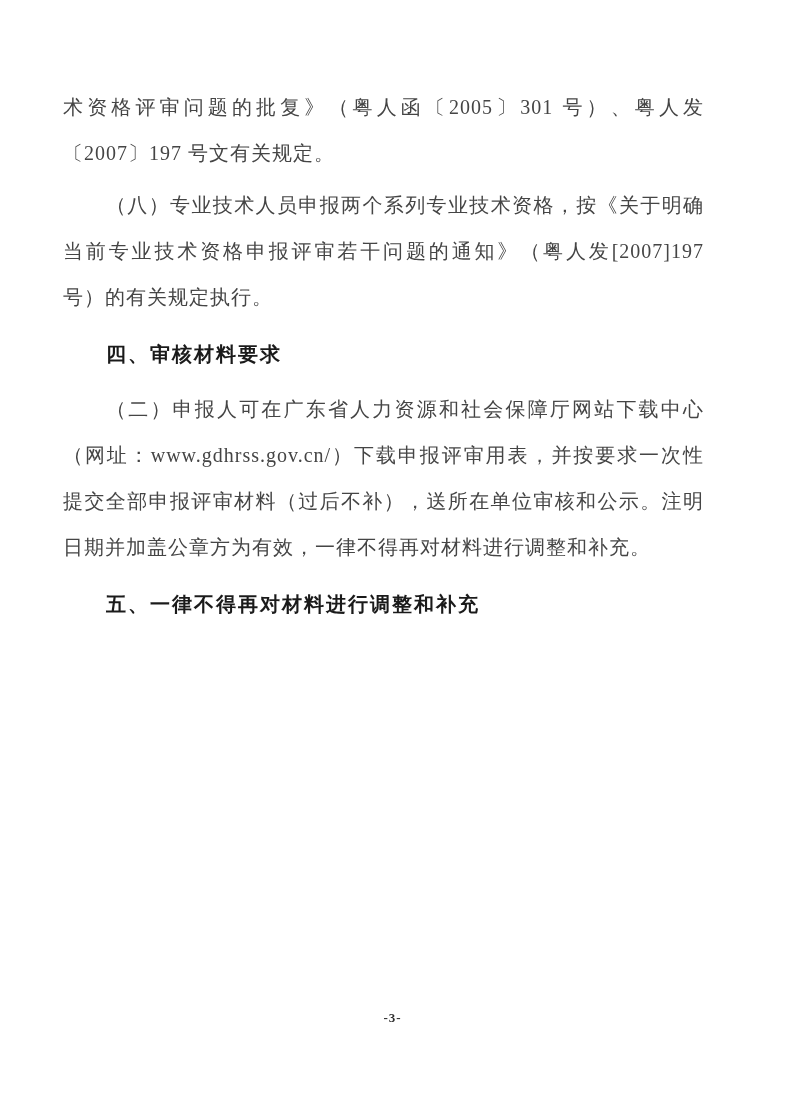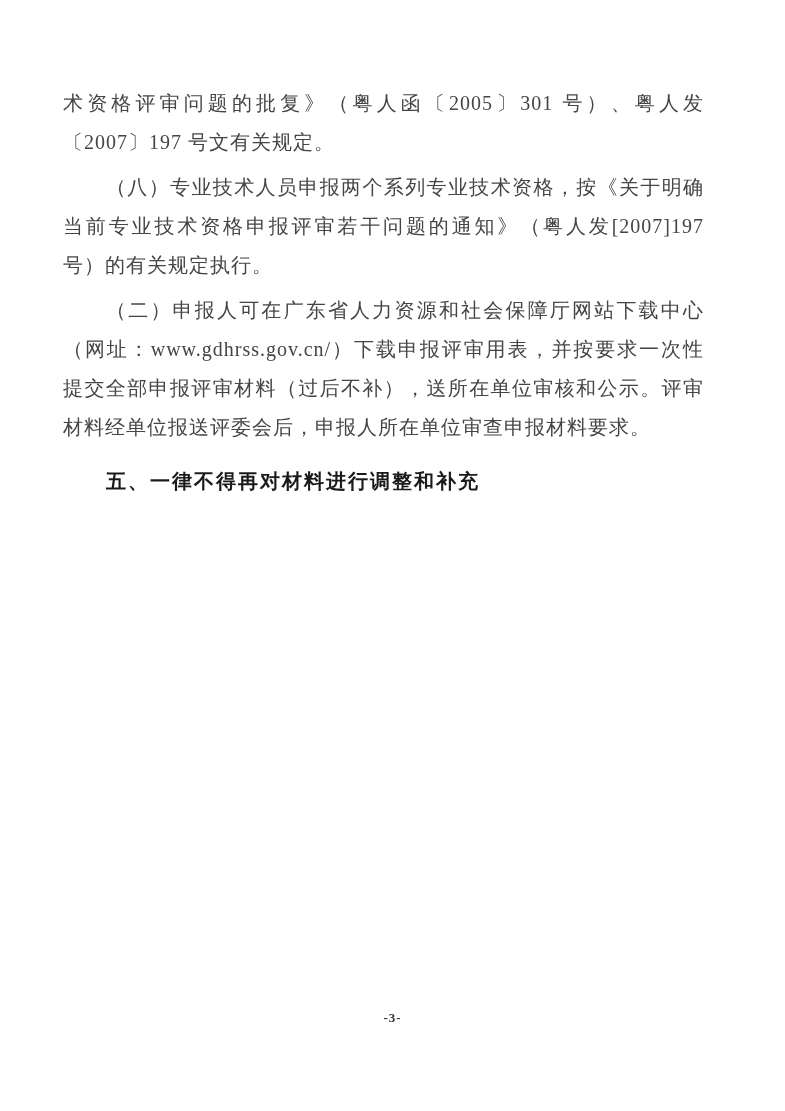--- a/index.html
+++ b/index.html
@@ -25,21 +25,21 @@
   .page-content {
     position: absolute;
     left: 63px;
     top: 84px;
     width: 641px;
   }
   .para {
     font-family: "Liberation Serif", serif;
     font-size: 20px;
     color: #454545;
-    line-height: 39px;
+    line-height: 46px;
     text-align: justify;
     margin: 0 0 6px 0;
     letter-spacing: 1px;
   }
   .para.indented {
     text-indent: 43px;
   }
   .heading {
     font-family: "Liberation Serif", serif;
     font-size: 20px;
@@ -67,23 +67,24 @@
 <body>
 
 <div class="page">
   <div class="page-content">
 
     <p class="para">术资格评审问题的批复》（粤人函〔2005〕301 号）、粤人发〔2007〕197 号文有关规定。</p>
 
 
     <p class="para indented">（八）专业技术人员申报两个系列专业技术资格，按《关于明确当前专业技术资格申报评审若干问题的通知》（粤人发[2007]197 号）的有关规定执行。</p>
 
+    <h2 class="heading">四、审核材料要求</h2>
 
 
-    <p class="para indented">（二）申报人可在广东省人力资源和社会保障厅网站下载中心（网址：www.gdhrss.gov.cn/）下载申报评审用表，并按要求一次性提交全部申报评审材料（过后不补），送所在单位审核和公示。评审材料经单位报送评委会后，申报人所在单位审查申报材料要求。</p>
+    <p class="para indented">（二）申报人可在广东省人力资源和社会保障厅网站下载中心（网址：www.gdhrss.gov.cn/）下载申报评审用表，并按要求一次性提交全部申报评审材料（过后不补），送所在单位审核和公示。注明日期并加盖公章方为有效，一律不得再对材料进行调整和补充。</p>
 
 
 
     <h2 class="heading">五、一律不得再对材料进行调整和补充</h2>
 
   </div>
 
   <div class="page-footer">-3-</div>
 </div>
 

